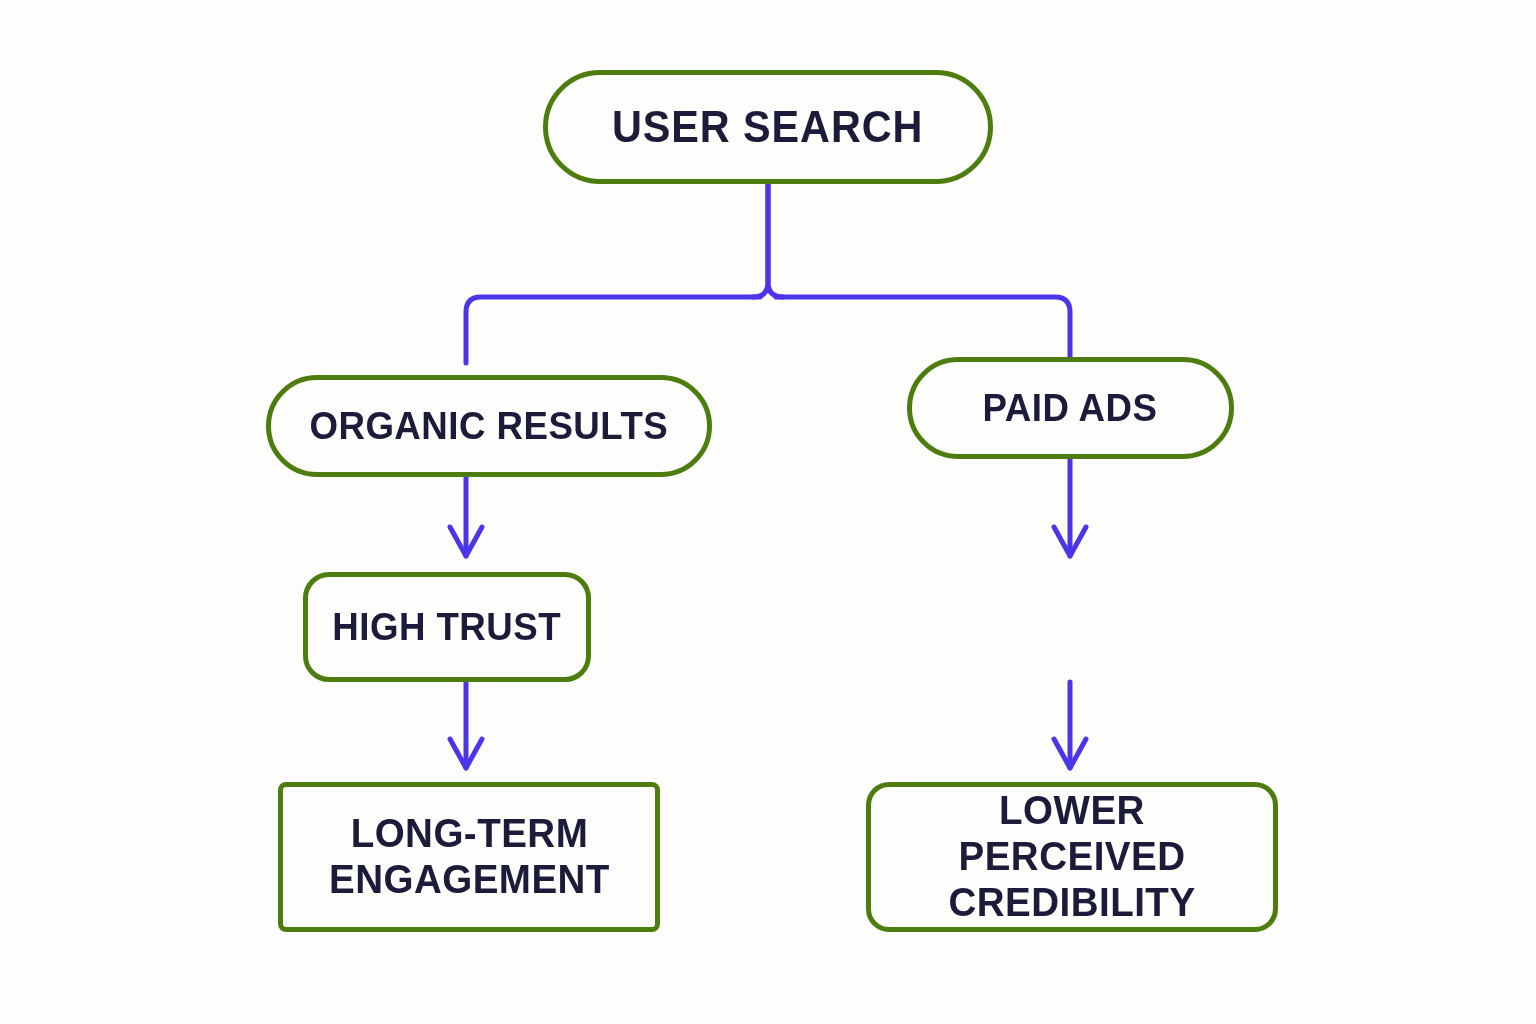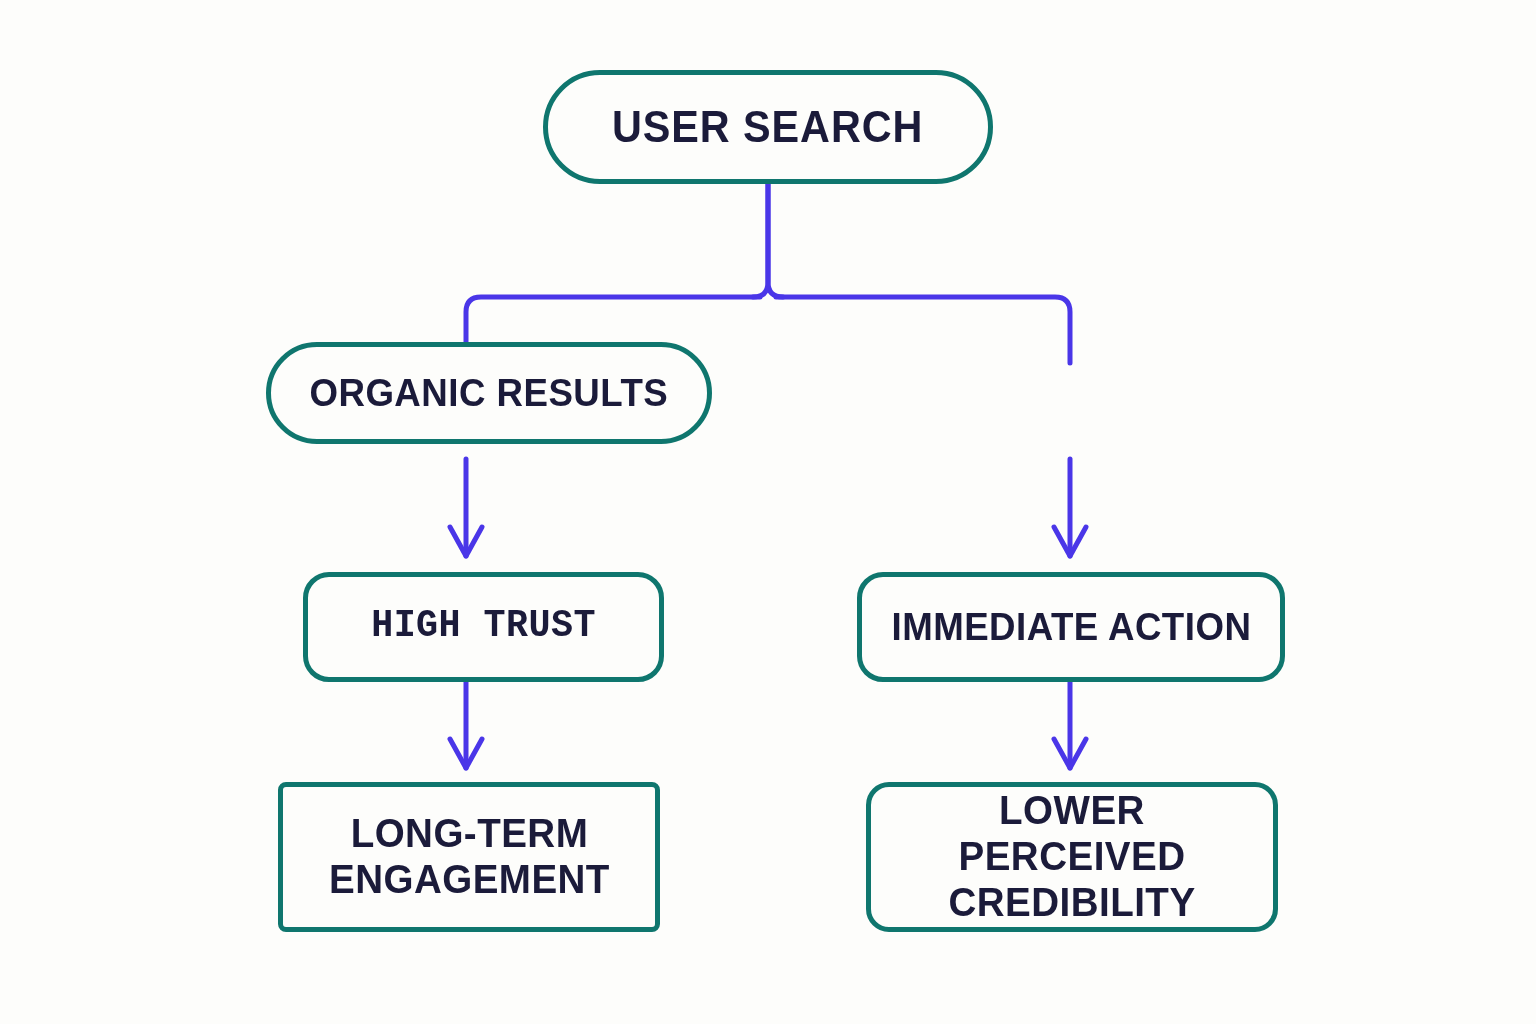--- a/index.html
+++ b/index.html
@@ -24,21 +24,21 @@
     position: absolute;
     left: 0;
     top: 0;
     width: 1536px;
     height: 1024px;
   }
   .node {
     position: absolute;
     box-sizing: border-box;
     background: #fdfdfb;
-    border: 5px solid #0f766e;
+    border: 5px solid #4d7c0f;
     display: flex;
     align-items: center;
     justify-content: center;
     text-align: center;
     z-index: 5;
   }
   .node-label {
     color: #1b1b3a;
     font-weight: bold;
     letter-spacing: 0.5px;
@@ -48,38 +48,37 @@
   }
   
   #node-user-search {
     left: 543px;  top: 70px;
     width: 450px; height: 114px;
     border-radius: 57px;
   }
   #node-user-search .node-label { font-size: 44px; letter-spacing: 1px; }
 
   #node-organic-results {
-    left: 266px;  top: 342px;
+    left: 266px;  top: 375px;
     width: 446px; height: 102px;
     border-radius: 51px;
   }
   #node-organic-results .node-label { font-size: 39px; }
 
   #node-paid-ads {
     left: 907px;  top: 357px;
     width: 327px; height: 102px;
     border-radius: 51px;
   }
   #node-paid-ads .node-label { font-size: 39px; }
 
   #node-high-trust {
     left: 303px;  top: 572px;
-    width: 361px; height: 110px;
+    width: 288px; height: 110px;
     border-radius: 26px;
-    font-family: Liberation Mono, monospace;
   }
   #node-high-trust .node-label { font-size: 39px; }
 
   #node-immediate-action {
     left: 857px;  top: 572px;
     width: 428px; height: 110px;
     border-radius: 26px;
   }
   #node-immediate-action .node-label { font-size: 39px; }
 
@@ -127,28 +126,28 @@
   </svg>
 
   <div class="node" id="node-user-search">
     <span class="node-label">USER SEARCH</span>
   </div>
 
   <div class="node" id="node-organic-results">
     <span class="node-label">ORGANIC RESULTS</span>
   </div>
 
+  <div class="node" id="node-paid-ads">
+    <span class="node-label">PAID ADS</span>
+  </div>
 
   <div class="node" id="node-high-trust">
     <span class="node-label">HIGH TRUST</span>
   </div>
 
-  <div class="node" id="node-immediate-action">
-    <span class="node-label">IMMEDIATE ACTION</span>
-  </div>
 
   <div class="node" id="node-long-term-engagement">
     <span class="node-label">LONG-TERM
 ENGAGEMENT</span>
   </div>
 
   <div class="node" id="node-lower-perceived-credibility">
     <span class="node-label">LOWER PERCEIVED
 CREDIBILITY</span>
   </div>

